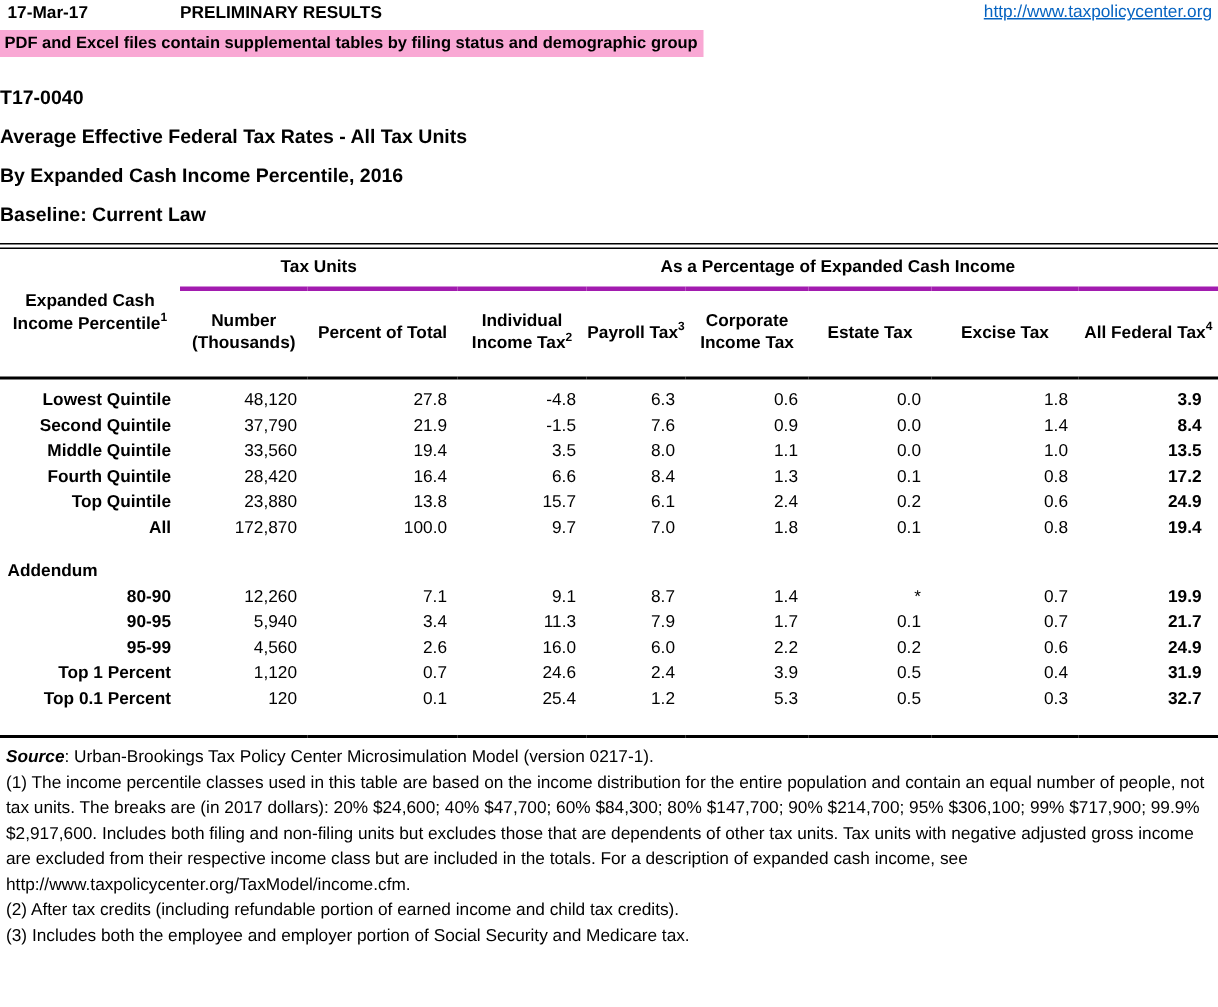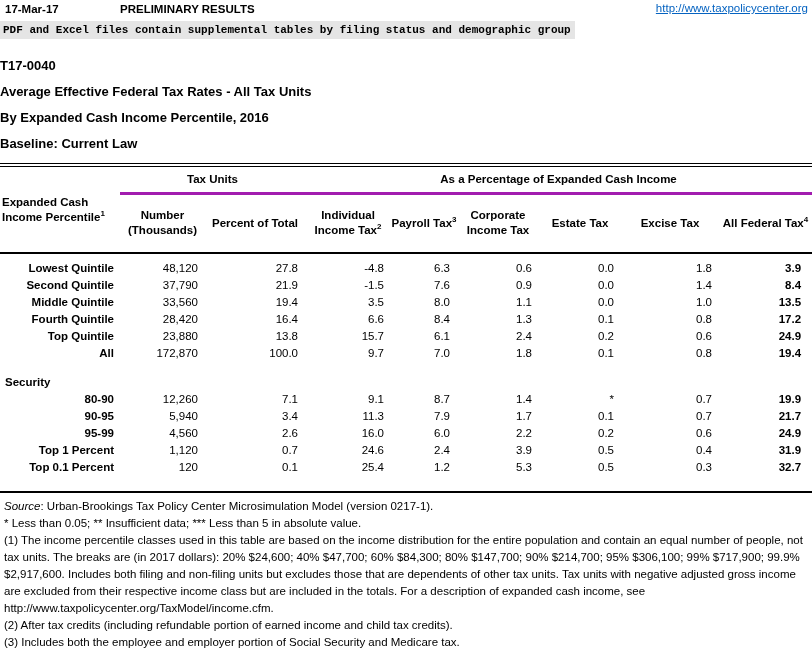--- a/index.html
+++ b/index.html
@@ -8,49 +8,49 @@
     width: 812px; height: 671px;
     background: #ffffff; color: #000;
     font-family: "Liberation Sans", sans-serif;
     overflow: hidden;
   }
   .topbar { position: relative; height: 19px; font-size: 11.5px; font-weight: bold; text-align: center; }
   .topbar .date   { position: absolute; left: 5px;  top: 3px; }
   .topbar .prelim { position: absolute; left: 120px; top: 3px; }
   .topbar .link   { position: absolute; right: 4px; top: 2px; font-weight: normal;
                     color: #0563C1; text-decoration: underline; cursor: pointer; }
-  .banner { display: inline-block; background: #e5e5e5; color: #000;
-            font-weight: bold; font-size: 11px; line-height: 14px; padding: 2px 4px 2px 3px; font-family: Liberation Mono, monospace; }
+  .banner { display: inline-block; background: #f9a8d4; color: #000;
+            font-weight: bold; font-size: 11px; line-height: 14px; padding: 2px 4px 2px 3px; }
   .titles { font-weight: bold; font-size: 13px; margin: 14px 0 6px 0; }
   .titles div { line-height: 26px; }
 
   .double-rule { height: 4px; border-top: 1px solid #000; border-bottom: 1px solid #000; }
 
   table { width: 812px; border-collapse: collapse; table-layout: fixed; font-size: 11.5px; }
   th { font-weight: bold; padding: 0; }
   .group-row th { height: 26px; text-align: center; vertical-align: middle; }
   .group-underline { border-bottom: 3px solid #a21caf; }
-  th.corner { text-align: left; vertical-align: middle; line-height: 15px;
+  th.corner { text-align: center; vertical-align: middle; line-height: 15px;
               border-bottom: 2.5px solid #000; padding: 0 2px; }
   .cols-row th { height: 60px; text-align: center; vertical-align: middle; line-height: 15px;
                  border-bottom: 2.5px solid #000; padding: 0 2px; }
   .cols-row th.nw { white-space: nowrap; padding: 0; }
   sup { font-size: 8px; line-height: 0; }
 
   tbody td { height: 17px; line-height: 17px; padding: 0 7px 0 0; text-align: right;
              font-size: 11.5px; }
   td.lbl { font-weight: bold; padding-right: 6px; }
   td.v9  { font-weight: bold; padding-right: 11px; }
   tr.first td { padding-top: 6px; height: 23px; padding-left: 27px; }
   tr.spacer td { height: 12px; }
   tr.bspacer td { height: 16px; border-bottom: 2.5px solid #000; }
   td.addendum { text-align: left; font-weight: bold; padding: 0 0 0 5px; }
 
   .notes { font-size: 11.5px; line-height: 17px; margin-top: 5px; padding: 0 4px; }
-  .notes i { font-style: italic; }
+  .notes i { font-style: italic; font-weight: bold; }
 </style>
 </head>
 <body>
 
 
 
 <div class="topbar">
   <span class="date">17-Mar-17</span>
   <span class="prelim">PRELIMINARY RESULTS</span>
   <a class="link">http://www.taxpolicycenter.org</a>
@@ -159,21 +159,21 @@
         <td>7.0</td>
         <td>1.8</td>
         <td>0.1</td>
         <td>0.8</td>
         <td class="v9">19.4</td>
       </tr>
     <tr class="spacer">
         <td colspan="9"></td>
       </tr>
     <tr>
-        <td class="addendum" colspan="9">Security</td>
+        <td class="addendum" colspan="9">Addendum</td>
       </tr>
     <tr>
         <td class="lbl">80-90</td>
         <td>12,260</td>
         <td>7.1</td>
         <td>9.1</td>
         <td>8.7</td>
         <td>1.4</td>
         <td>*</td>
         <td>0.7</td>
@@ -224,20 +224,19 @@
         <td class="v9">32.7</td>
       </tr>
     <tr class="bspacer">
         <td colspan="9"></td>
       </tr>
   </tbody>
 </table>
 
 <div class="notes">
   <div><i>Source</i><span>: Urban-Brookings Tax Policy Center Microsimulation Model (version 0217-1).</span></div>
-  <div>* Less than 0.05; ** Insufficient data; *** Less than 5 in absolute value.</div>
   <div>(1) The income percentile classes used in this table are based on the income distribution for the entire population and contain an equal number of people, not tax units. The breaks are (in 2017 dollars): 20% $24,600; 40% $47,700; 60% $84,300; 80% $147,700; 90% $214,700; 95% $306,100; 99% $717,900; 99.9% $2,917,600. Includes both filing and non-filing units but excludes those that are dependents of other tax units. Tax units with negative adjusted gross income are excluded from their respective income class but are included in the totals. For a description of expanded cash income, see http://www.taxpolicycenter.org/TaxModel/income.cfm.</div>
   <div>(2) After tax credits (including refundable portion of earned income and child tax credits).</div>
   <div>(3) Includes both the employee and employer portion of Social Security and Medicare tax.</div>
 </div>
 
 
 
 
 </body></html>

